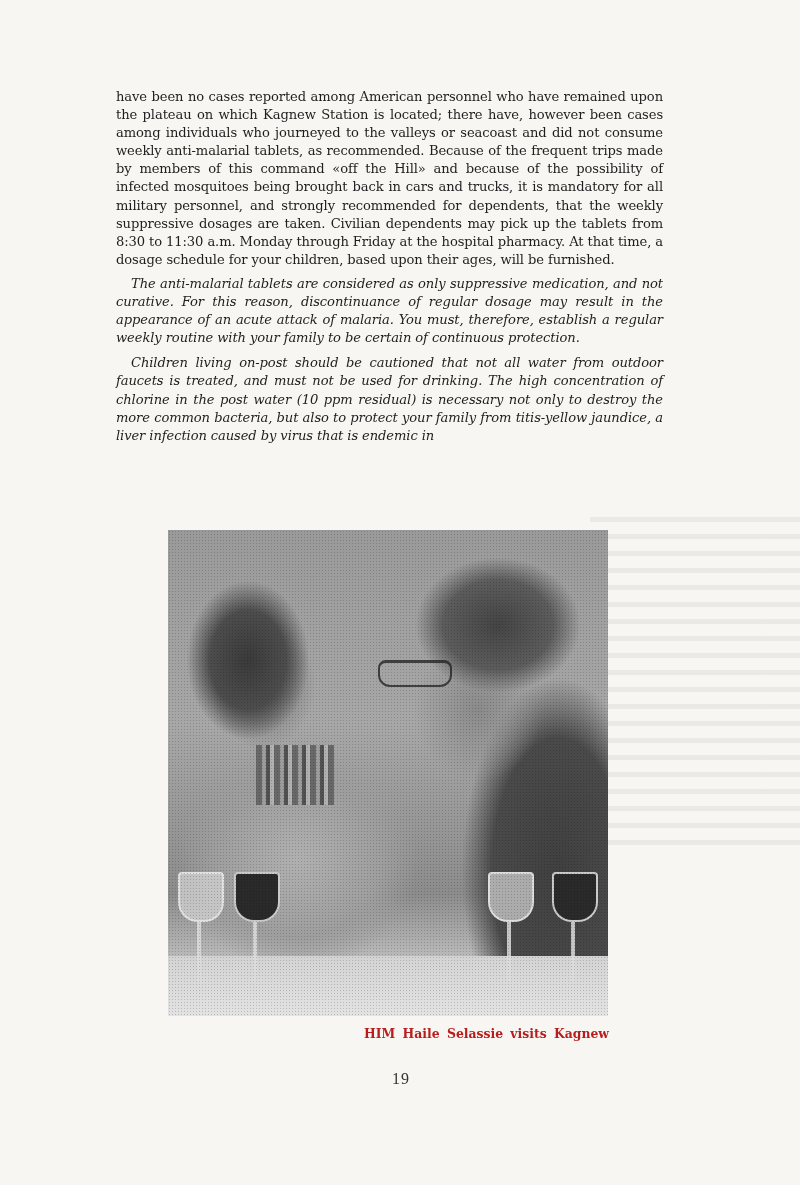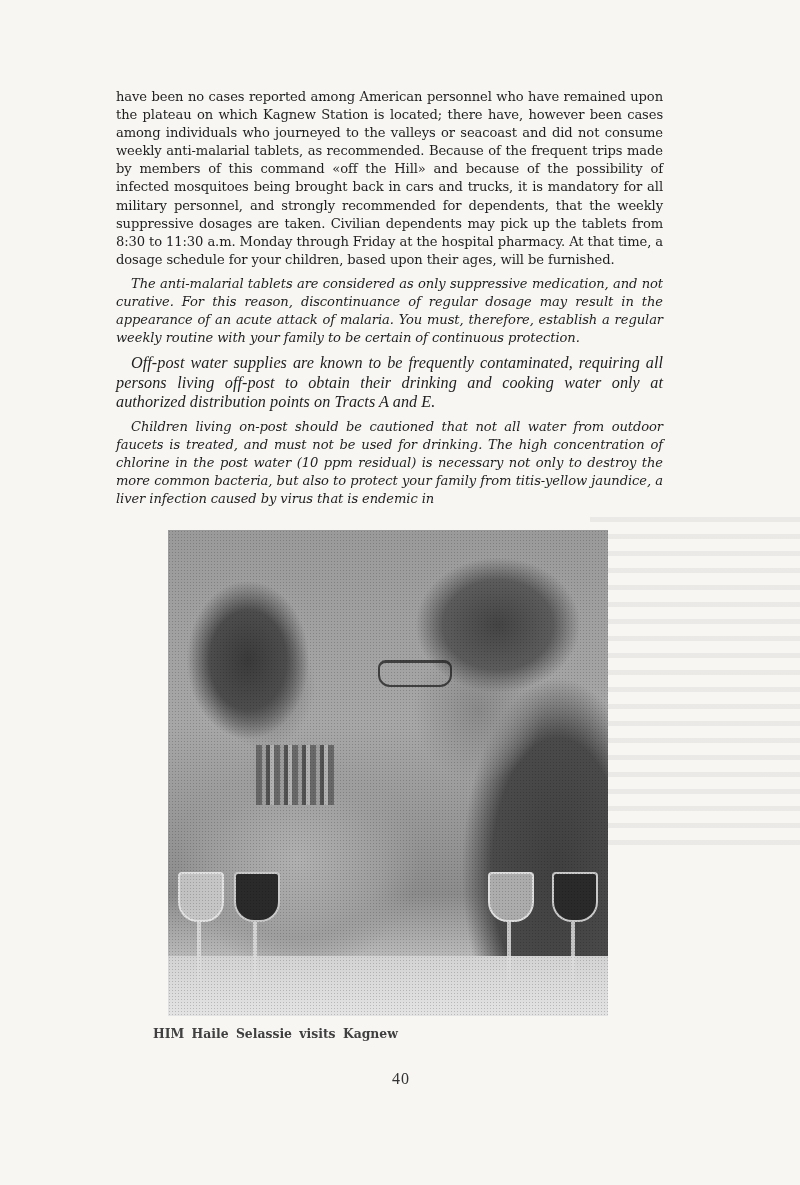--- a/index.html
+++ b/index.html
@@ -75,46 +75,45 @@
   .glass .stem {
     width: 4px; height: 60px; margin: 0 auto; background: rgba(220,220,220,0.85);
   }
   .glass.dark .bowl { background: #2a2a2a; }
   .glass.light .bowl { background: rgba(215,215,215,0.7); }
   .table-cloth {
     position: absolute; left: 0; right: 0; bottom: 0; height: 60px;
     background: linear-gradient(180deg, #d3d3d3, #e3e3e3);
   }
   .caption {
-    position: absolute; left: 153px; top: 1026px; width: 440px;
-    text-align: left;
+    position: absolute; left: 169px; top: 1026px; width: 440px;
+    text-align: right;
     font-family: "DejaVu Serif", serif;
     font-weight: bold; font-size: 12.4px;
     word-spacing: 3px;
-    color: #404040;
+    color: #b91c1c;
   }
   .page-number {
     position: absolute; left: 376px; top: 1070px; width: 50px;
     text-align: center;
     font-family: "Liberation Serif", serif;
     font-size: 16px; color: #333;
     letter-spacing: 1px;
   }
 </style>
 </head>
 <body>
 
 <div class="page">
 
   <div class="bleed"></div>
 
   <div class="text-block">
     <p class="p1">have been no cases reported among American personnel who have remained upon the plateau on which Kagnew Station is located; there have, however been cases among individuals who journeyed to the valleys or seacoast and did not consume weekly anti-malarial tablets, as recommended. Because of the frequent trips made by members of this command «off the Hill» and because of the possibility of infected mosquitoes being brought back in cars and trucks, it is mandatory for all military personnel, and strongly recommended for dependents, that the weekly suppressive dosages are taken. Civilian dependents may pick up the tablets from 8:30 to 11:30 a.m. Monday through Friday at the hospital pharmacy. At that time, a dosage schedule for your children, based upon their ages, will be furnished.</p>
     <p class="p2 indent">The anti-malarial tablets are considered as only suppressive medication, and not curative. For this reason, discontinuance of regular dosage may result in the appearance of an acute attack of malaria. You must, therefore, establish a regular weekly routine with your family to be certain of continuous protection.</p>
-    <p class="p3 indent">Off-post water supplies are known to be frequently contaminated, requiring all persons living off-post to obtain their drinking and cooking water only at authorized distribution points on Tracts A and E.</p>
     <p class="indent">Children living on-post should be cautioned that not all water from outdoor faucets is treated, and must not be used for drinking. The high concentration of chlorine in the post water (10 ppm residual) is necessary not only to destroy the more common bacteria, but also to protect your family from titis-yellow jaundice, a liver infection caused by virus that is endemic in</p>
   </div>
 
   <div class="photo" title="Black-and-white halftone photograph of Emperor Haile Selassie in decorated uniform conversing with a uniformed American officer wearing glasses at a dining table with stemmed wine glasses">
     <div class="medals"></div>
     <div class="glasses-icon"></div>
     <div class="table-cloth"></div>
     <div class="glass light" style="left:10px;">
         <div class="bowl"></div>
         <div class="stem"></div>
@@ -128,14 +127,14 @@
         <div class="stem"></div>
       </div>
     <div class="glass dark" style="left:384px;">
         <div class="bowl"></div>
         <div class="stem"></div>
       </div>
   </div>
 
   <div class="caption">HIM Haile Selassie visits Kagnew</div>
 
-  <div class="page-number">40</div>
+  <div class="page-number">19</div>
 </div>
 
 </body></html>

